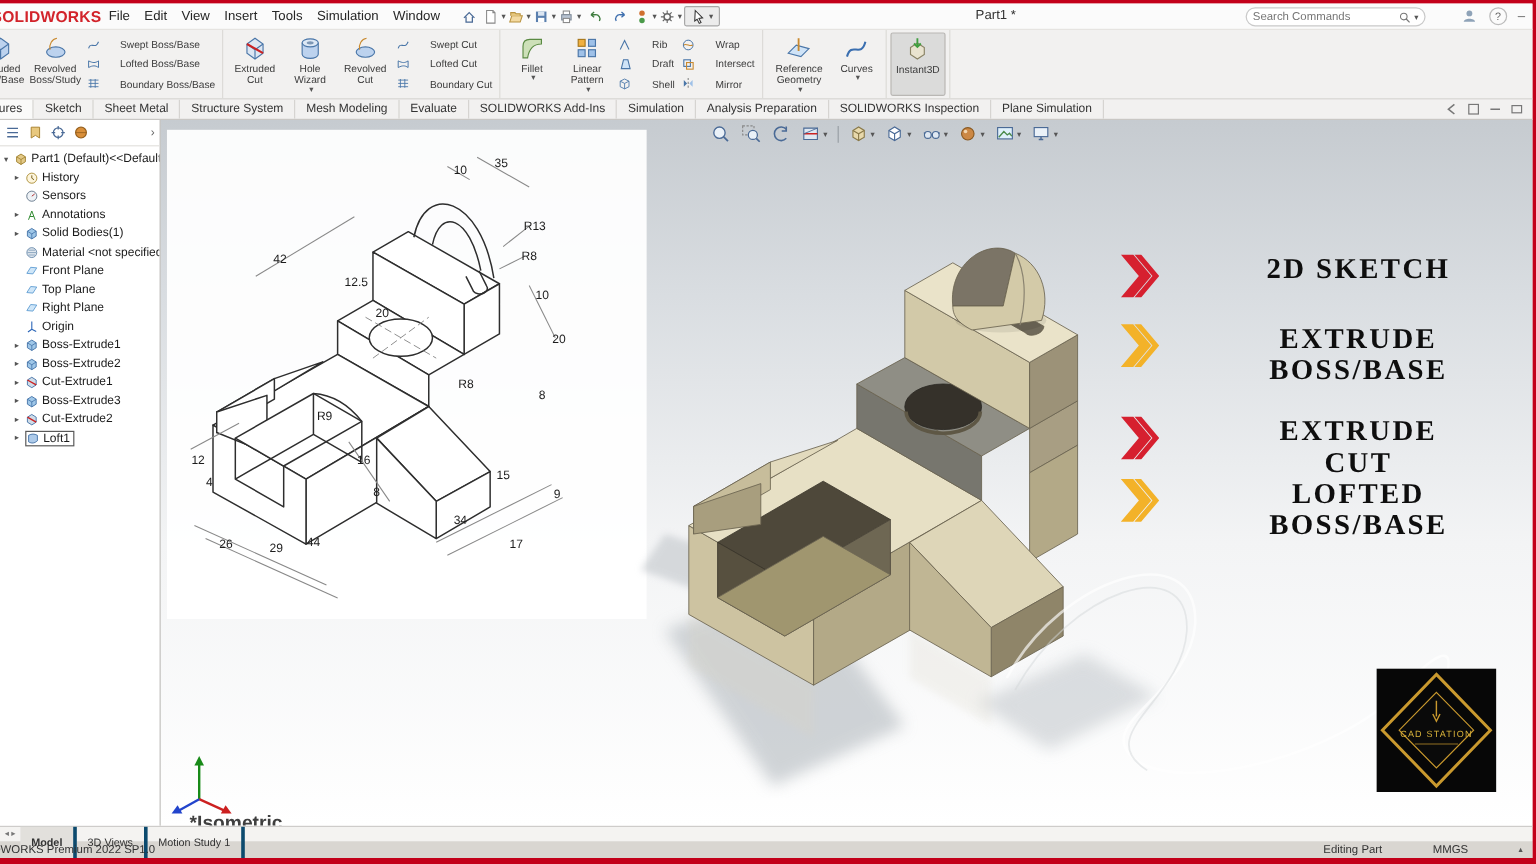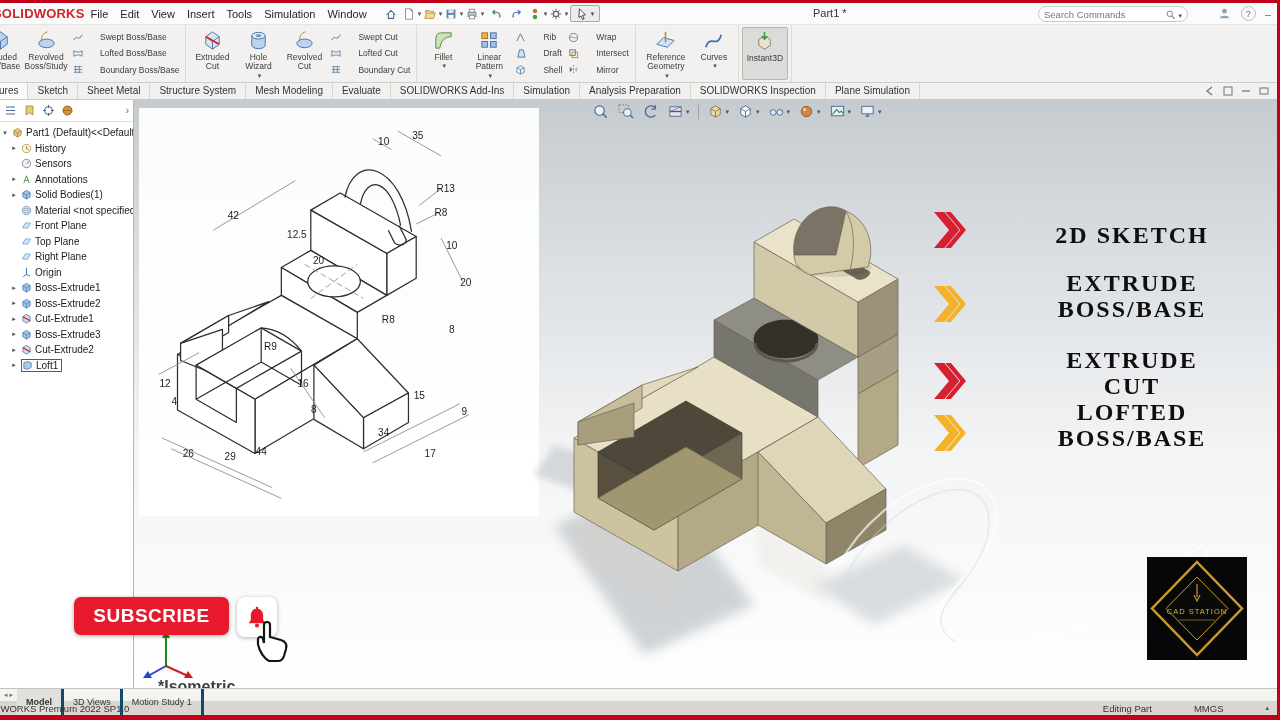--- a/index.html
+++ b/index.html
@@ -64,21 +64,21 @@
               background:linear-gradient(180deg,#c6cbd0 0%,#d9dde1 25%,#f3f4f5 60%,#ffffff 100%); }
 
   
   .hud { position:absolute; left:458px; top:3px; display:flex; gap:8px; align-items:center; }
   .hudi { display:flex; align-items:center; }
   .hudi svg { width:17px; height:17px; }
   .hudsep { width:1px; height:14px; background:#9aa0a6; }
 
   
   .steps { position:absolute; left:800px; top:112px; width:340px; }
-  .step { display:flex; align-items:flex-end; gap:24px; }
+  .step { display:flex; align-items:flex-start; gap:24px; }
   .step .txt { flex:1; text-align:center; font-family:"Liberation Serif",serif; font-weight:bold;
                font-size:24px; line-height:26px; letter-spacing:2px; color:#0e0e0e; }
   .step svg { width:32px; height:36px; flex:none; }
   .m0{margin-top:0} .m1{margin-top:22px} .m2{margin-top:25px} .m3{}
 
   .viewlabel { position:absolute; left:24px; top:578px; font-size:16px; font-weight:bold; color:#3f3f3f; }
 
   
   .subwrap { position:absolute; left:74px; top:594px; display:flex; gap:8px; z-index:30; }
   .subbtn { width:155px; height:38px; background:#e8192c; border:none; border-radius:7px; color:#fff;
@@ -965,33 +965,20 @@
         <path d="M30,46 L52,56" stroke="#cc2020" stroke-width="2"></path>
           <polygon points="57,58 48,58 52,51" fill="#cc2020"></polygon>
         <path d="M30,46 L12,56" stroke="#2244cc" stroke-width="2"></path>
           <polygon points="7,58 16,58 12,51" fill="#2244cc"></polygon>
       </svg>
 
       <div class="viewlabel">*Isometric</div>
     </div>
   </div>
 
-  <div class="subwrap">
-    <button class="subbtn">SUBSCRIBE</button>
-    <div class="bellbox">
-      <svg class="bell" viewBox="0 0 38 36">
-        <circle cx="19" cy="5" r="2" fill="#e8192c"></circle>
-        <path d="M19 6 C13 6 10 11 10 16 L10 22 L7 27 L31 27 L28 22 L28 16 C28 11 25 6 19 6 Z" fill="#e8192c"></path>
-        <circle cx="19" cy="30.5" r="3" fill="#e8192c"></circle>
-      </svg>
-      <svg class="hand" viewBox="0 0 44 48">
-        <path d="M15 44 C9 38 6 30 7 24 C8 21 11 21 12 24 L13 28 L13 10 C13 6 19 6 19 10 L19 22 L30 25 C35 26.5 36 30 35 34 L33 41 C32 44 30 46 27 46 L18 46 Z" fill="#ffffff" stroke="#151515" stroke-width="2.2"></path>
-      </svg>
-    </div>
-  </div>
 
   <div class="statustabs">
     <span class="starrows">◂ ▸</span>
     <span class="stab active">Model</span>
     <span class="stab">3D Views</span>
     <span class="stab">Motion Study 1</span>
   </div>
   <div class="statusbar">
     <span class="sbleft">SOLIDWORKS Premium 2022 SP1.0</span>
     <span class="sbright">

